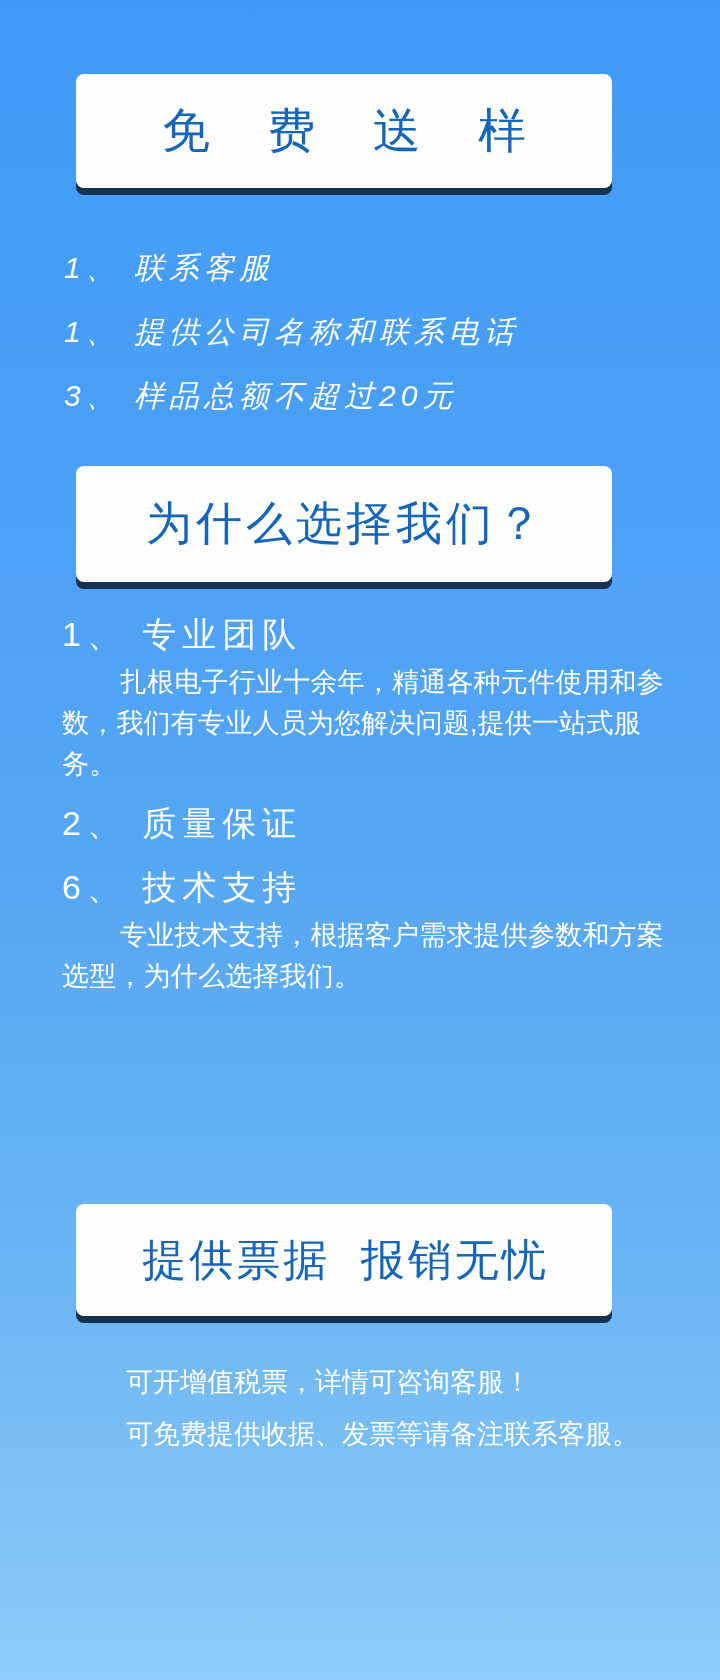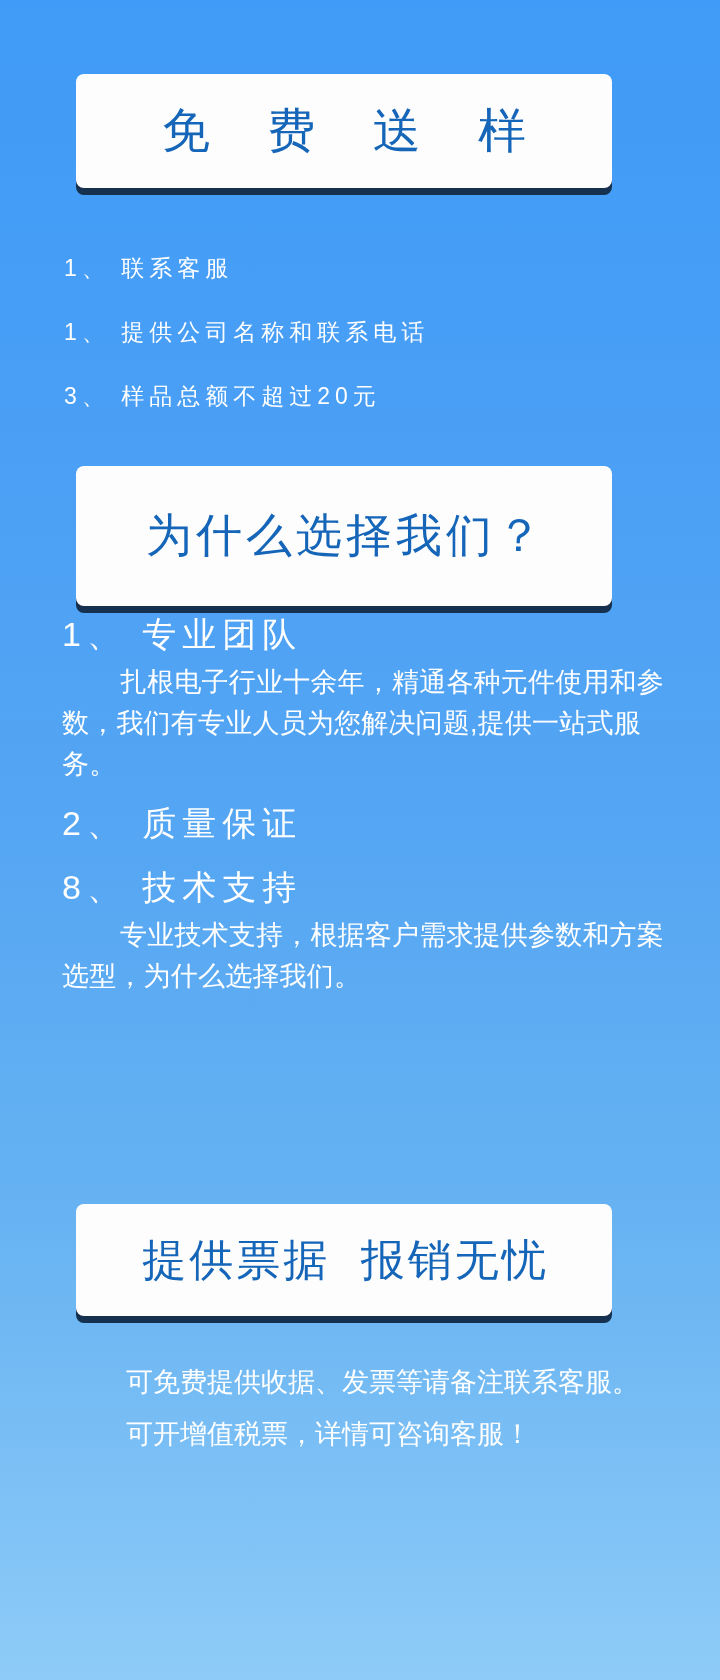--- a/index.html
+++ b/index.html
@@ -47,21 +47,21 @@
   #banner-free-sample {
     left:76px; top:74px; width:536px; height:114px;
   }
   #banner-free-sample .banner-text {
     font-size:48px;
     letter-spacing:22px;
     text-indent:22px;
   }
 
   #banner-why-us {
-    left:76px; top:466px; width:536px; height:140px;
+    left:76px; top:466px; width:536px; height:116px;
   }
   #banner-why-us .banner-text {
     font-size:46px;
     letter-spacing:4px;
     text-indent:4px;
   }
 
   #banner-invoice {
     left:76px; top:1204px; width:536px; height:112px;
   }
@@ -72,24 +72,25 @@
   }
 
   
   .steps {
     position:absolute;
     left:64px; top:236px;
     width:600px;
   }
   .step-item {
     color:#ffffff;
-    font-size:23px;
+    font-size:30px;
     letter-spacing:5px;
     line-height:64px;
     white-space:pre;
+    font-style:italic;
   }
 
   
   .reasons {
     position:absolute;
     left:62px; top:608px;
     width:610px;
   }
   .reason { margin-bottom:12px; }
   .reason-title {
@@ -141,27 +142,27 @@
 
   <div class="reasons">
     <div class="reason">
       <div class="reason-title">1、 专业团队</div>
       <div class="reason-body">扎根电子行业十余年，精通各种元件使用和参数，我们有专业人员为您解决问题,提供一站式服务。</div>
     </div>
     <div class="reason">
       <div class="reason-title">2、 质量保证</div>
     </div>
     <div class="reason">
-      <div class="reason-title">8、 技术支持</div>
+      <div class="reason-title">6、 技术支持</div>
       <div class="reason-body">专业技术支持，根据客户需求提供参数和方案选型，为什么选择我们。</div>
     </div>
   </div>
 
   <div class="banner" id="banner-invoice">
     <div class="banner-text">提供票据  报销无忧</div>
   </div>
 
   <div class="footer-note">
+    <div class="footer-line">可开增值税票，详情可咨询客服！</div>
     <div class="footer-line">可免费提供收据、发票等请备注联系客服。</div>
-    <div class="footer-line">可开增值税票，详情可咨询客服！</div>
   </div>
 
 </div>
 
 </body></html>

